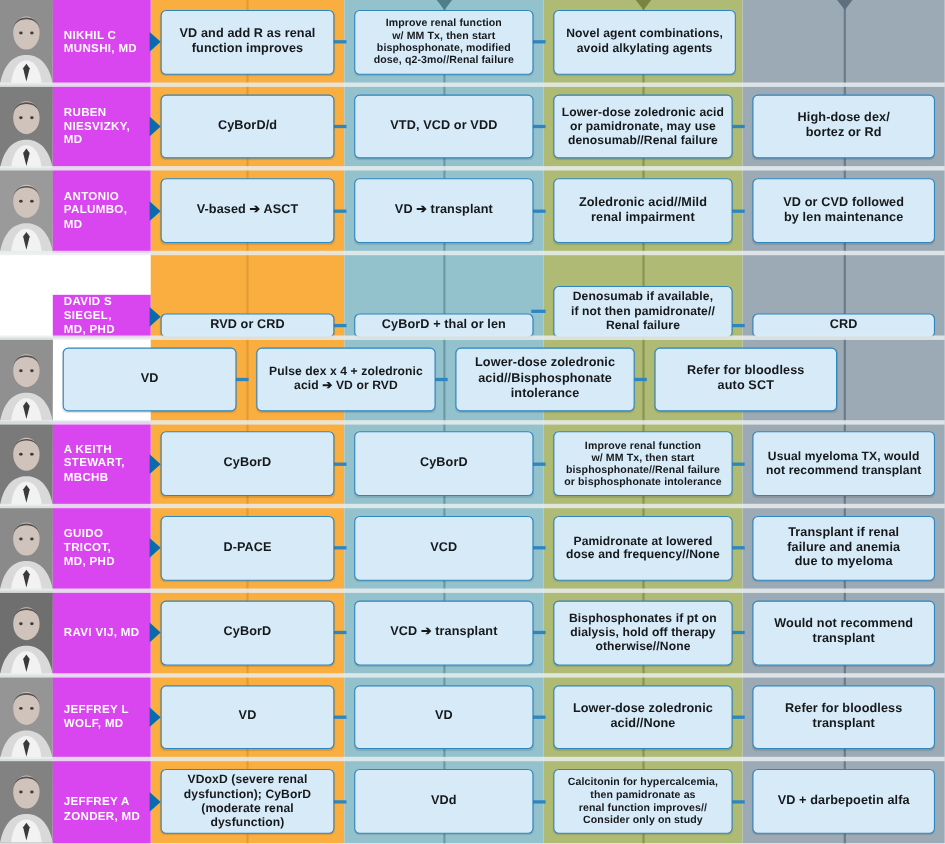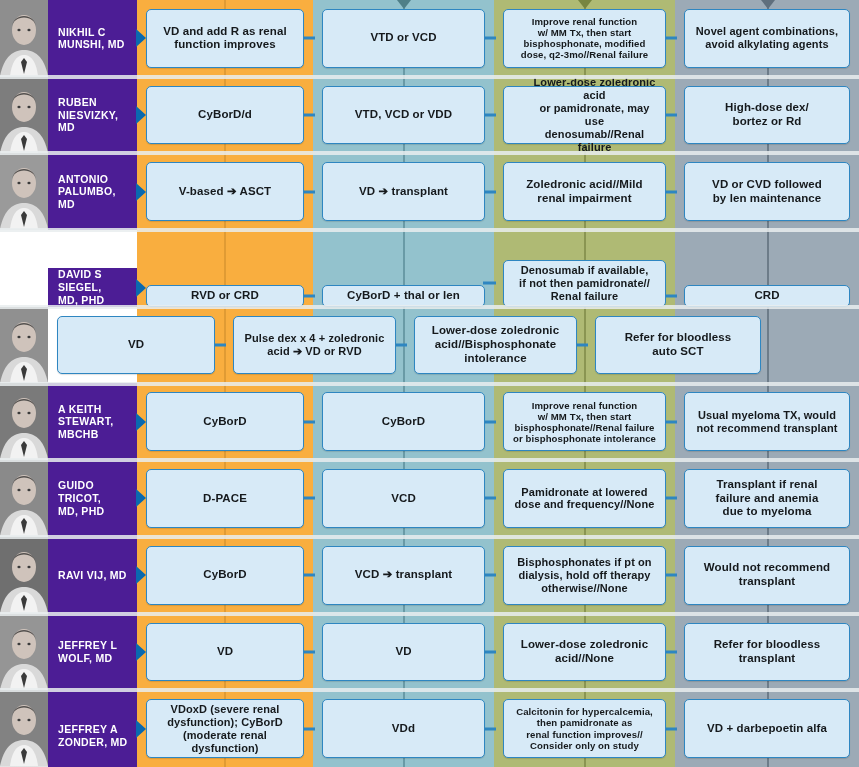--- a/index.html
+++ b/index.html
@@ -15,21 +15,21 @@
 
   
   .vline{position:absolute;width:2px;background:rgba(40,60,70,.45);}
 
   .rows{position:absolute;left:0;top:0;right:0;bottom:0;}
 
   .row{position:relative;display:flex;width:859px;box-sizing:border-box;}
 
   .photo{width:48px;flex:0 0 48px;position:relative;overflow:hidden;background:#9a9a9a;}
   .photo .ph{position:absolute;inset:0;}
-  .name{flex:0 0 89px;width:89px;background:#4c1d95;color:#fff;display:flex;align-items:center;
+  .name{flex:0 0 89px;width:89px;background:#d946ef;color:#fff;display:flex;align-items:center;
         padding:0 8px 0 10px;box-sizing:border-box;position:relative;}
   .name span{font-size:10.5px;font-weight:bold;line-height:1.22;letter-spacing:.3px;}
   
   .name:after{content:"";position:absolute;right:-9px;top:50%;transform:translateY(-50%);
         width:0;height:0;border-top:9px solid transparent;border-bottom:9px solid transparent;
         border-left:10px solid #0A69AF;z-index:6;}
 
   .cell{position:relative;display:flex;align-items:center;justify-content:center;box-sizing:border-box;}
   .c1{flex:0 0 176px;width:176px;}
   .c2{flex:0 0 181px;width:181px;}
@@ -93,26 +93,20 @@
         <div class="name">
           <span style="white-space: pre-line;">NIKHIL C
 MUNSHI, MD</span>
         </div>
         <div class="cell c1">
           <div class="box">
             <span style="white-space: pre-line;">VD and add R as renal
 function improves</span>
           </div>
         </div>
-        <div class="cell c2">
-          <div class="hconn"></div>
-          <div class="box">
-            <span style="white-space: pre-line;">VTD or VCD</span>
-          </div>
-        </div>
         <div class="cell c3">
           <div class="hconn"></div>
           <div class="box xsmall">
             <span style="white-space: pre-line;">Improve renal function
 w/ MM Tx, then start
 bisphosphonate, modified
 dose, q2-3mo//Renal failure</span>
           </div>
         </div>
         <div class="cell c4">
@@ -148,21 +142,21 @@
         </div>
         <div class="cell c2">
           <div class="hconn"></div>
           <div class="box">
             <span style="white-space: pre-line;">VTD, VCD or VDD</span>
           </div>
         </div>
         <div class="cell c3">
           <div class="hconn"></div>
           <div class="box small">
-            <span style="white-space: pre-line; margin-left: 20px;">Lower-dose zoledronic acid
+            <span style="white-space: pre-line;">Lower-dose zoledronic acid
 or pamidronate, may use
 denosumab//Renal failure</span>
           </div>
         </div>
         <div class="cell c4">
           <div class="hconn"></div>
           <div class="box">
             <span style="white-space: pre-line;">High-dose dex/
 bortez or Rd</span>
           </div>

